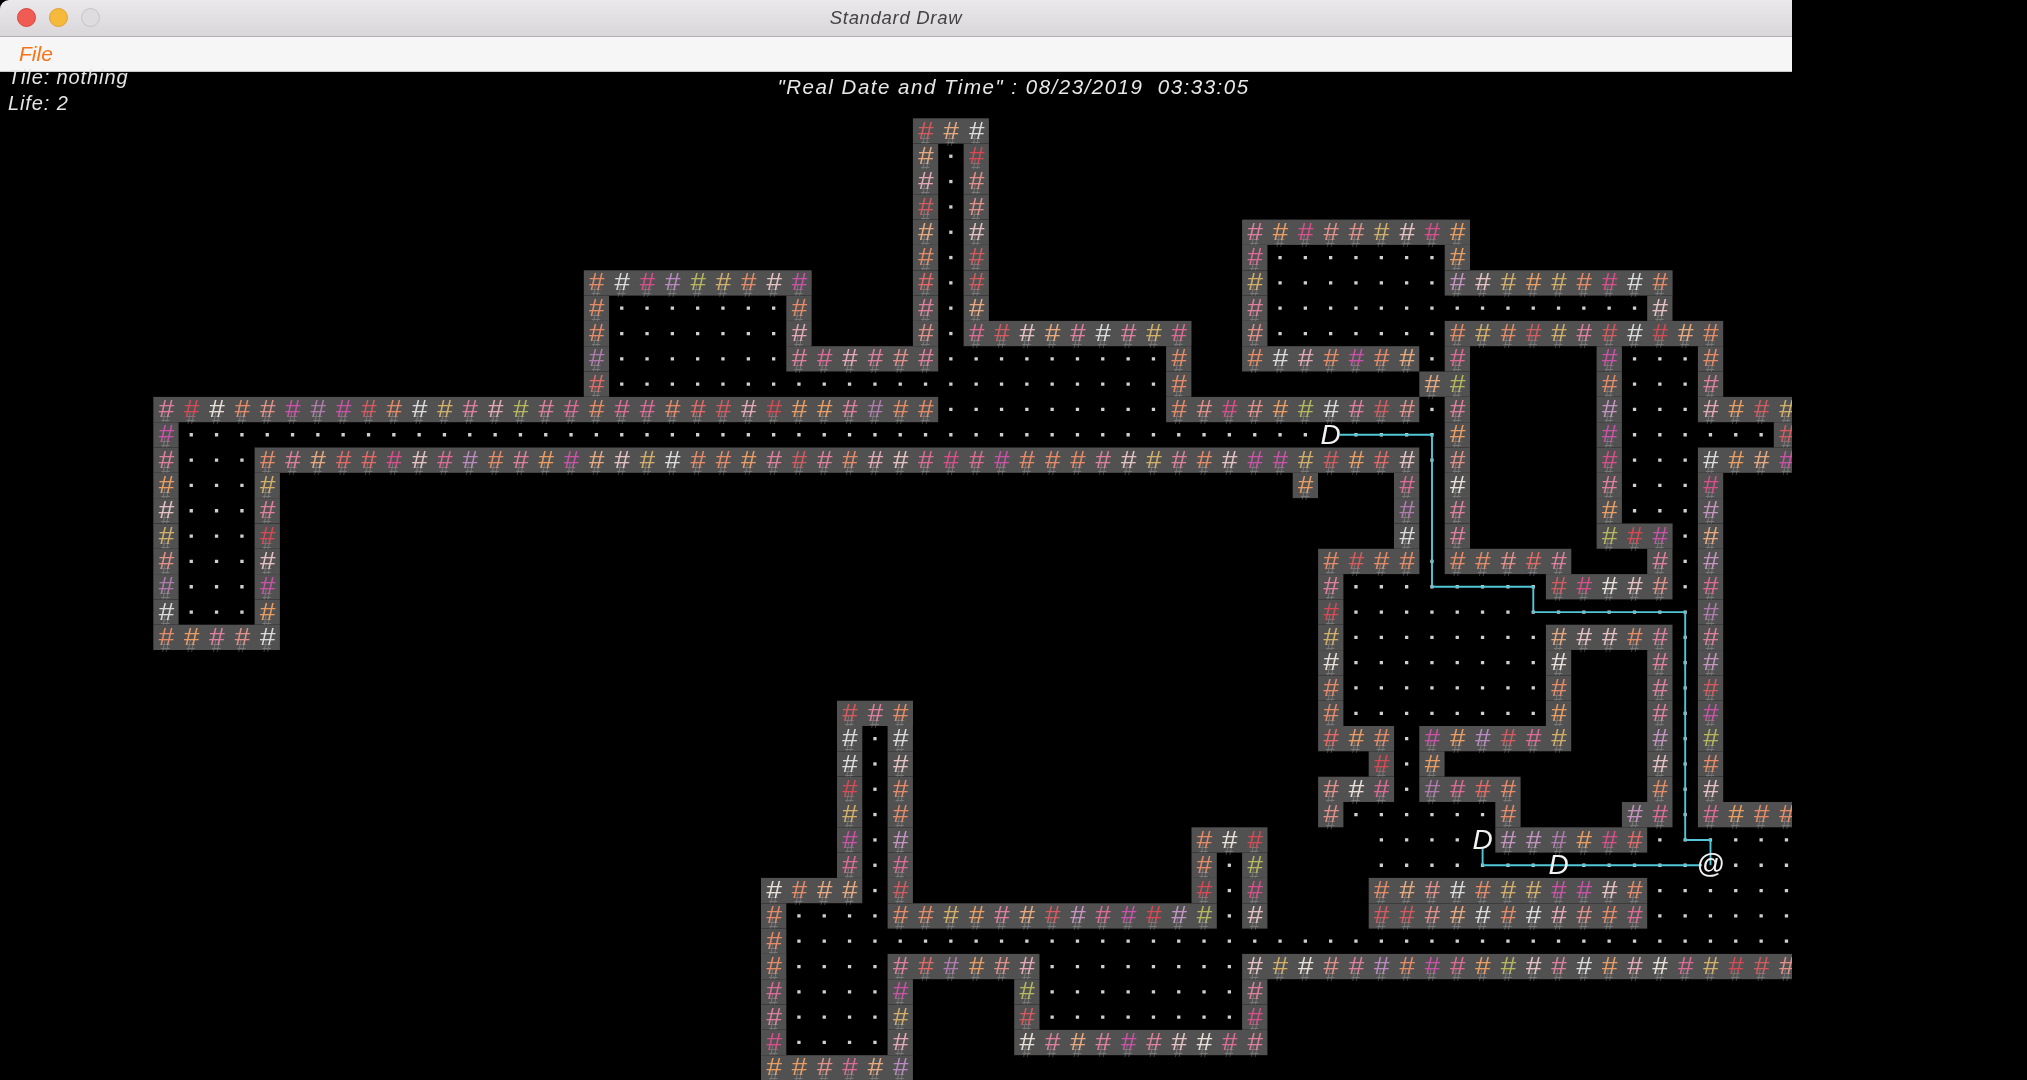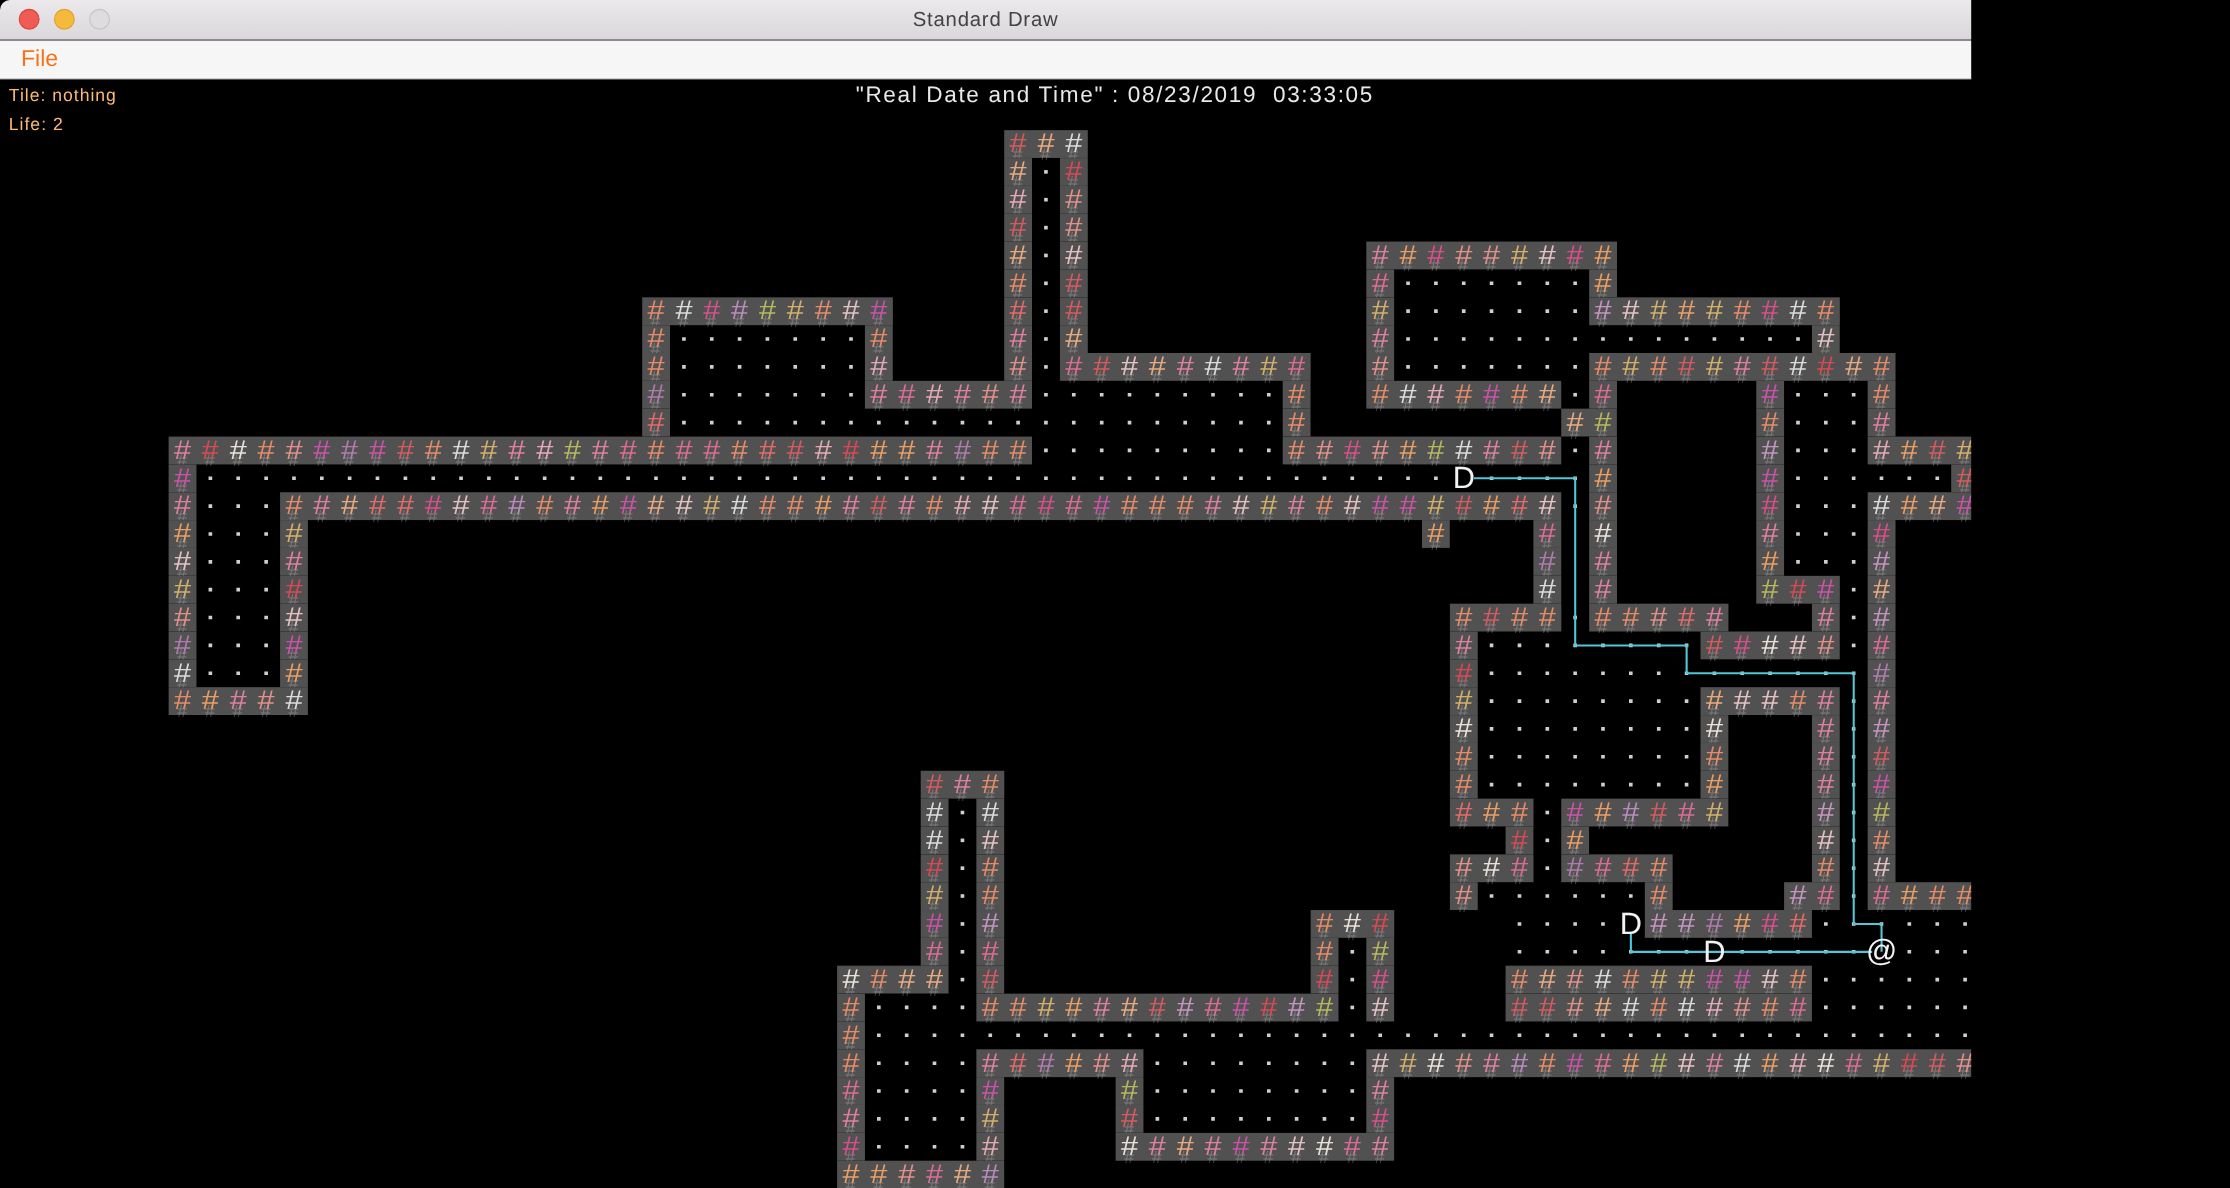--- a/index.html
+++ b/index.html
@@ -1,21 +1,21 @@
 <!DOCTYPE html>
 <html><head><meta charset="utf-8"><title>Standard Draw</title>
 <style>
 html,body{margin:0;padding:0;background:#000;}
-#win{position:relative;width:1792px;height:1080px;background:#000;overflow:hidden;font-family:"Liberation Sans",sans-serif;}
+#win{position:relative;width:1792px;height:1080px;background:#000;overflow:hidden;font-family:"Liberation Sans",sans-serif;font-style:italic;}
 #titlebar{position:absolute;left:0;top:0;width:2027px;height:36px;background:linear-gradient(#ebe9eb,#d9d7d9);border-bottom:1px solid #b3b1b3;border-radius:9px 9px 0 0;}
 #title{position:absolute;left:0;top:0;width:100%;text-align:center;font-size:18.5px;line-height:36px;color:#434343;letter-spacing:0.7px;}
 .tl{position:absolute;top:8px;width:17px;height:17px;border-radius:50%;}
 #menubar{position:absolute;left:0;top:37px;width:2027px;height:34px;background:#f6f6f6;border-bottom:1px solid #c8c8c8;}
 #menufile{position:absolute;left:19px;top:42px;font-size:21px;color:#f97316;}
-#hud{position:absolute;left:8px;top:75px;color:#fdba74;font-size:16px;letter-spacing:0.9px;line-height:26px;}
+#hud{position:absolute;left:8px;top:64px;color:#e5e5e5;font-size:20px;letter-spacing:0.9px;line-height:26px;}
 #datetext{position:absolute;left:0;top:75px;width:2027px;text-align:center;color:#e8e8e8;font-size:20.5px;letter-spacing:1.5px;}
 </style></head>
 <body>
 <div id="win">
 
 <div id="titlebar"></div>
 
 <div class="tl" style="left:17px;background:#f05c53;border:0.5px solid #d8443c;"></div>
 
 <div class="tl" style="left:49px;background:#f5b93b;border:0.5px solid #dfa133;"></div>

